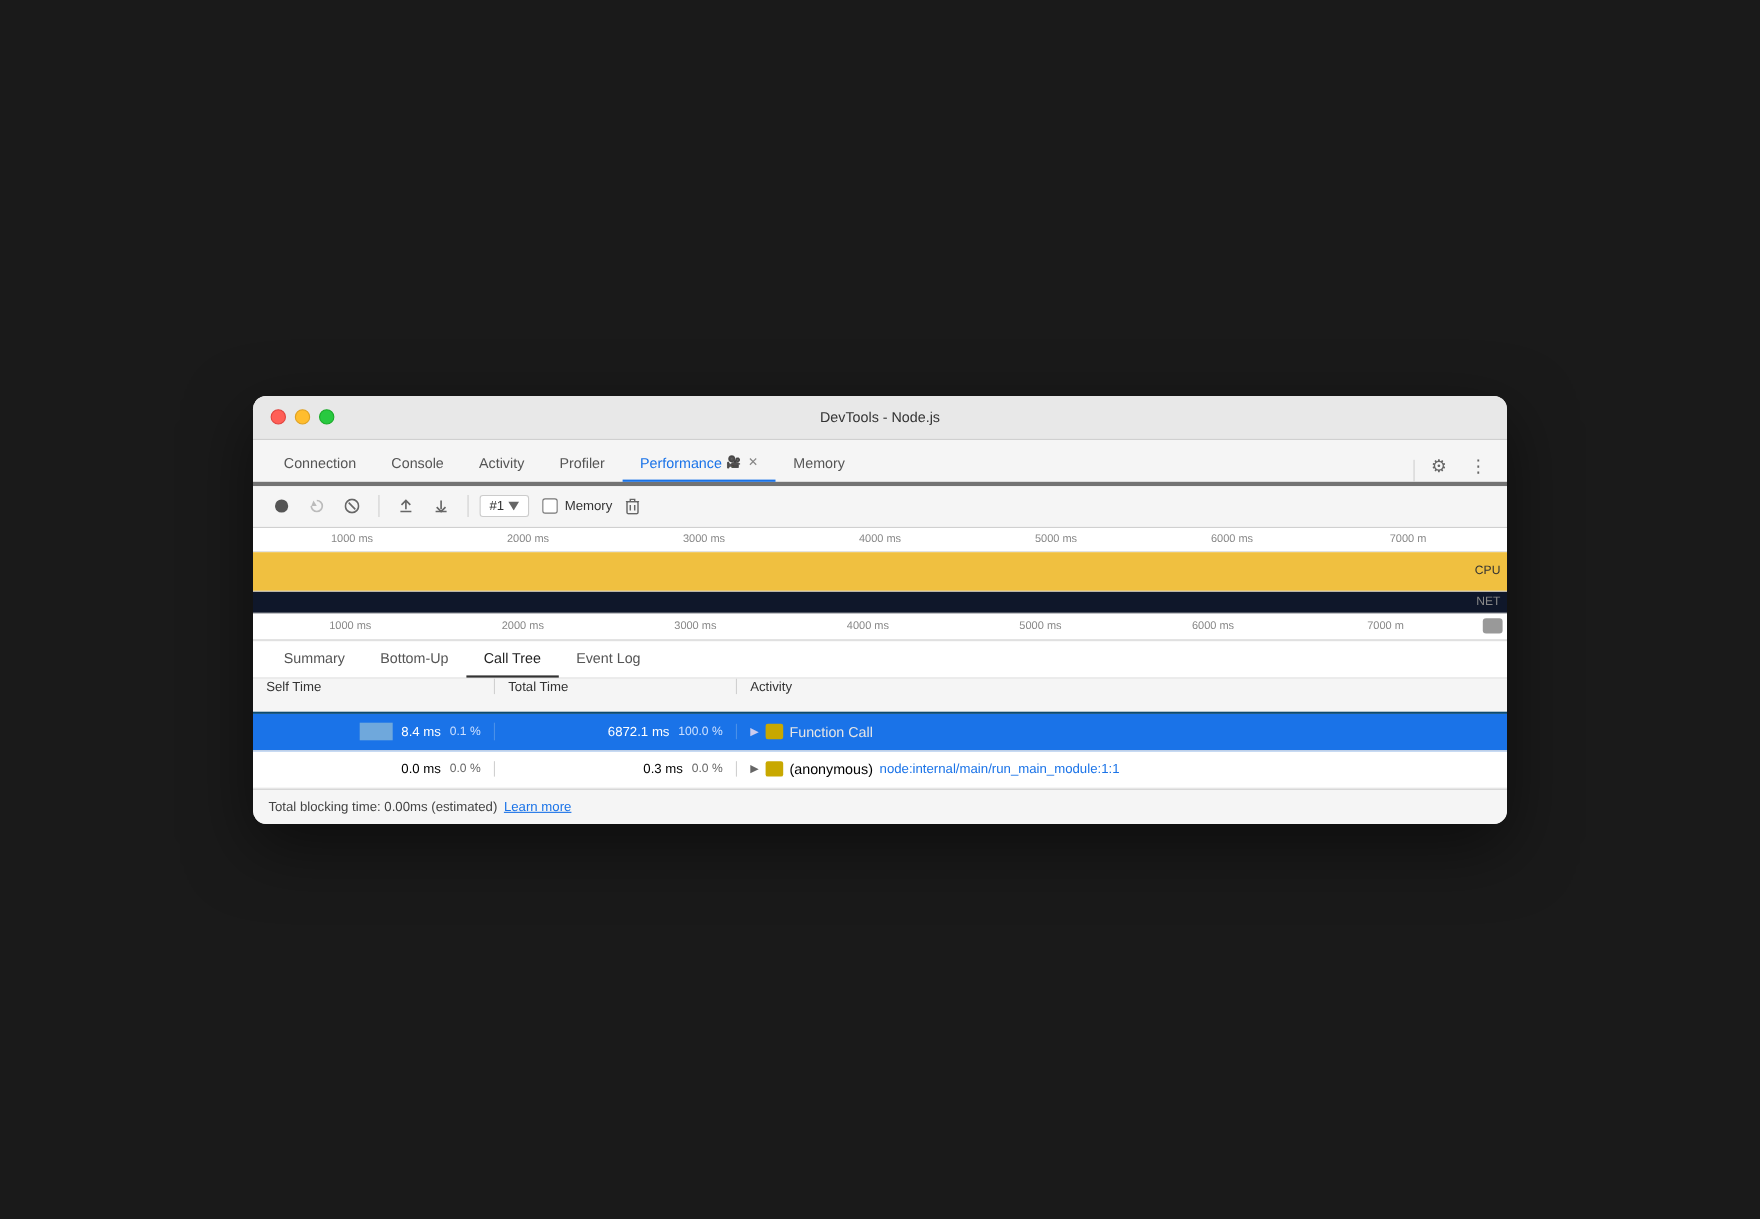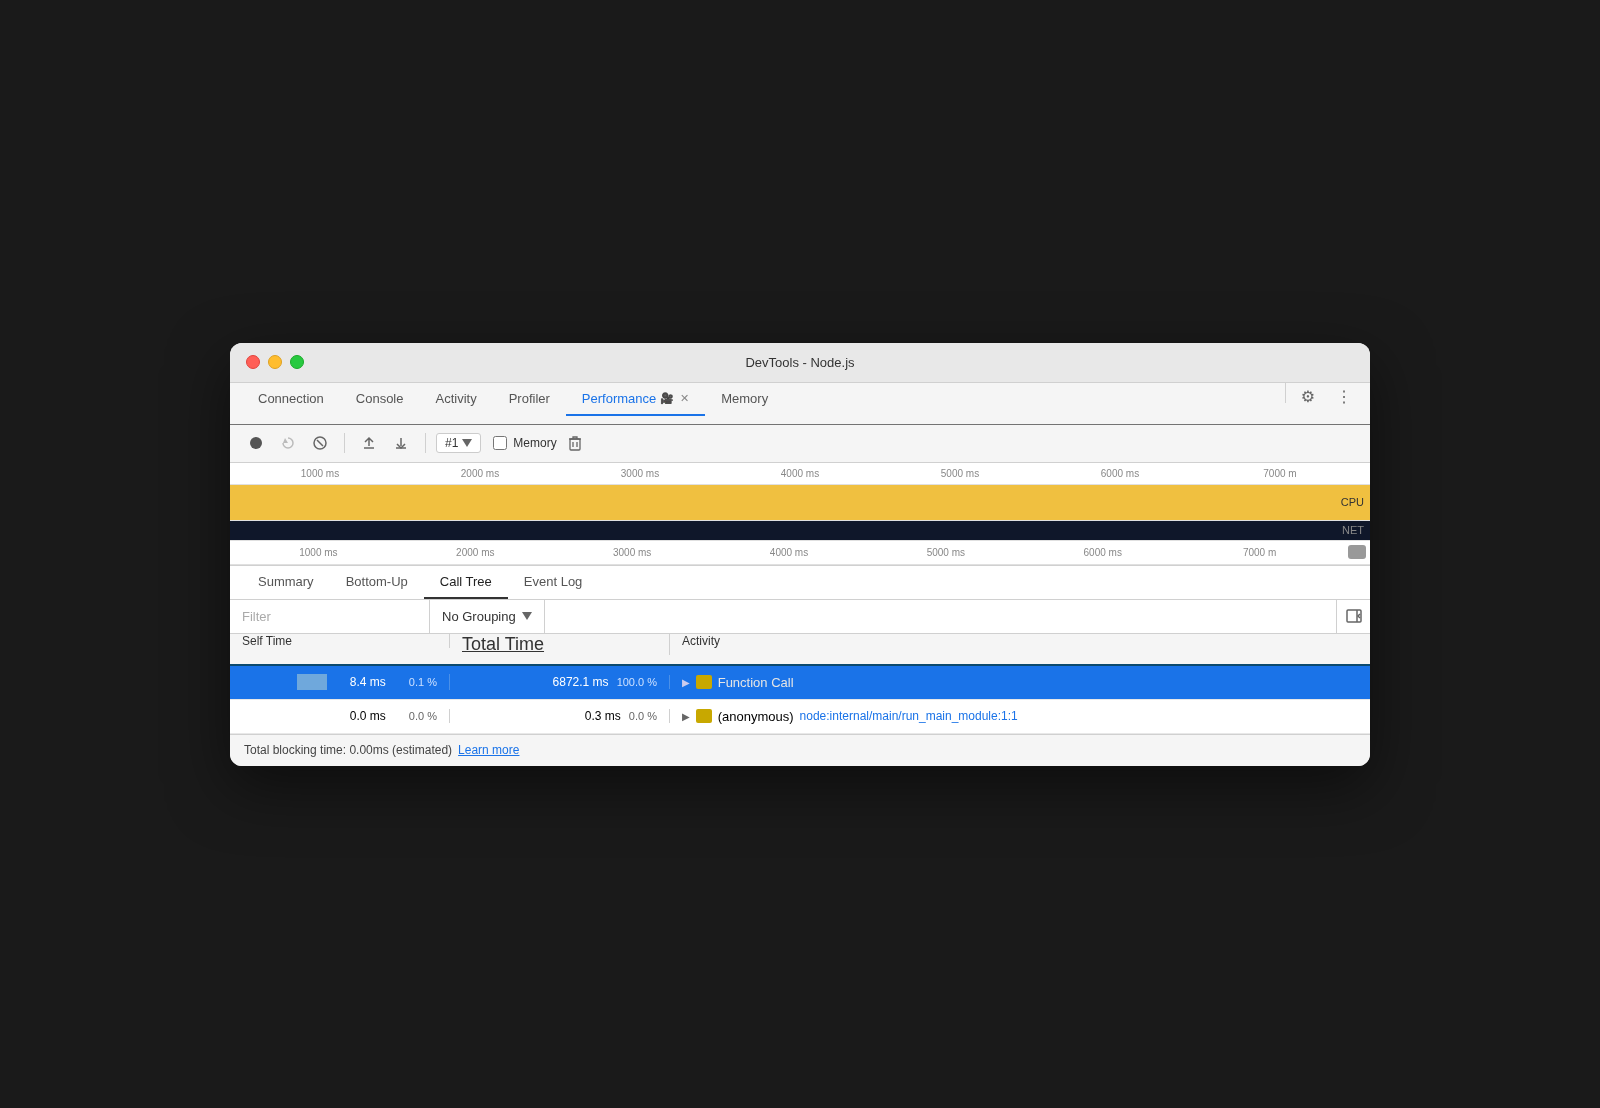--- a/index.html
+++ b/index.html
@@ -44,24 +44,24 @@
       position: absolute;
       left: 50%;
       transform: translateX(-50%);
       font-size: 13px;
       color: #333;
       font-weight: 500;
     }
     .nav-bar {
       background: #f5f5f5;
       display: flex;
-      align-items: flex-start;
+      align-items: flex-end;
       padding: 0 12px;
       height: 42px;
-      border-bottom: 1px solid #737373;
+      border-bottom: 4px solid #737373;
     }
     .nav-tabs {
       display: flex;
       align-items: center;
       flex: 1;
       gap: 0;
     }
     .nav-tab {
       padding: 8px 16px;
       font-size: 13px;
@@ -309,25 +309,24 @@
       width: 220px;
       padding: 0 12px;
       font-size: 12px;
       color: #333;
       font-weight: 500;
       border-right: 1px solid #d0d0d0;
     }
     .col-total-time {
       width: 220px;
       padding: 0 12px;
-      font-size: 18px;
+      font-size: 12px;
       color: #333;
       font-weight: 500;
       border-right: 1px solid #d0d0d0;
-      text-decoration: underline;
     }
     .col-activity {
       flex: 1;
       padding: 0 12px;
       font-size: 12px;
       color: #333;
       font-weight: 500;
     }
     .table-row {
       display: flex;
@@ -339,21 +338,21 @@
     .table-row.selected { background: #1a73e8; color: white; }
     .cell-self-time {
       width: 220px;
       padding: 0 12px;
       font-size: 12px;
       text-align: right;
       border-right: 1px solid #d0d0d0;
       display: flex;
       justify-content: flex-end;
       align-items: center;
-      gap: 23px;
+      gap: 8px;
     }
     .cell-total-time {
       width: 220px;
       padding: 0 12px;
       font-size: 12px;
       text-align: right;
       border-right: 1px solid #d0d0d0;
       display: flex;
       justify-content: flex-end;
       align-items: center;
@@ -539,37 +538,20 @@
     </div>
   </div>
 
   <div class="analysis-tabs">
     <div class="analysis-tab">Summary</div>
     <div class="analysis-tab">Bottom-Up</div>
     <div class="analysis-tab active">Call Tree</div>
     <div class="analysis-tab">Event Log</div>
   </div>
 
-  <div class="filter-bar">
-    <input class="filter-input" type="text" placeholder="Filter" style="">
-    <div class="grouping-select">
-      <span>No Grouping</span>
-      <svg width="10" height="8" viewBox="0 0 10 8">
-          <polygon points="0,0 10,0 5,8" fill="#666"></polygon>
-        </svg>
-    </div>
-    <div class="filter-spacer"></div>
-    <div class="sidebar-toggle">
-      <svg width="16" height="14" viewBox="0 0 16 14" fill="none" stroke="#666" stroke-width="1.5">
-        <rect x="1" y="1" width="14" height="12" rx="1"></rect>
-        <line x1="11" y1="1" x2="11" y2="13"></line>
-        <polyline points="14,5 12,7 14,9" stroke="#666"></polyline>
-      </svg>
-    </div>
-  </div>
 
   <div class="table-area">
     <div class="table-header">
       <div class="col-self-time">Self Time</div>
       <div class="col-total-time">Total Time</div>
       <div class="col-activity">Activity</div>
     </div>
 
     <div class="table-row selected">
       <div class="cell-self-time">

